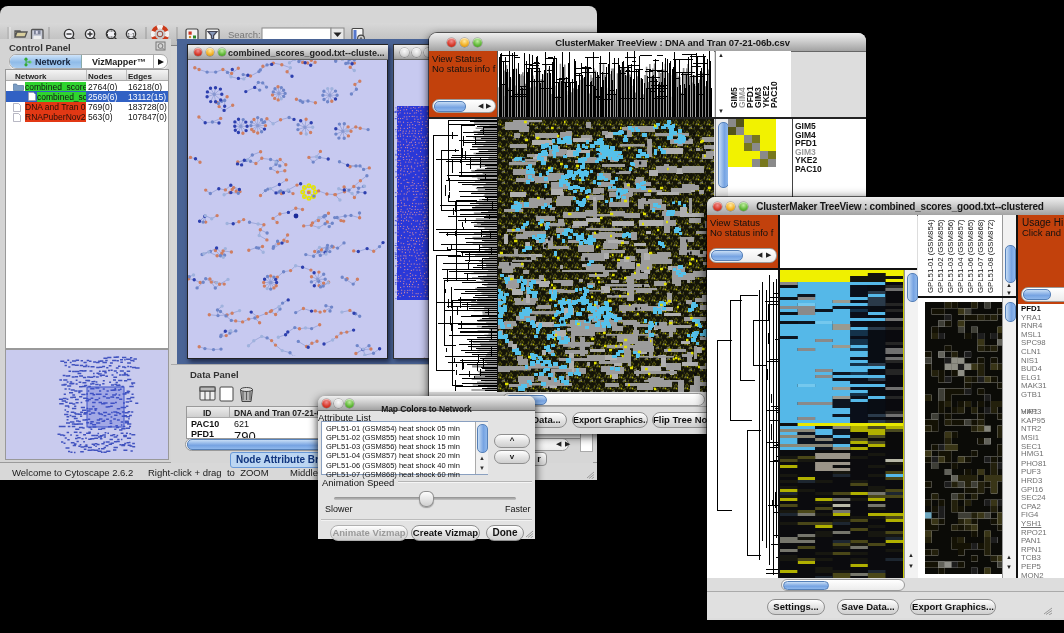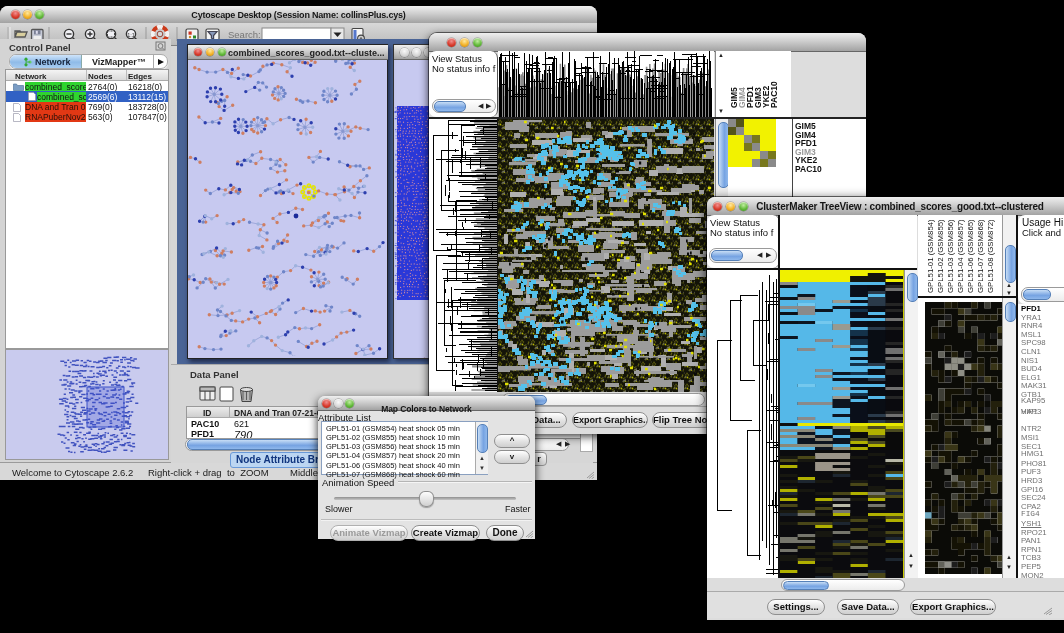--- a/index.html
+++ b/index.html
@@ -5,42 +5,36 @@
 #page{position:relative;width:1064px;height:633px;background:#000;overflow:hidden;
   font-family:"Liberation Sans",sans-serif;-webkit-font-smoothing:antialiased;}
 .abs{position:absolute;}
 .tl{border-radius:50%;position:absolute;width:9px;height:9px;box-shadow:inset 0 1px 1px rgba(255,255,255,.6),0 0 0 .5px rgba(0,0,0,.35);}
 .red{background:radial-gradient(circle at 50% 35%,#f09090 0%,#d93a2b 55%,#a32315 100%);}
 .yel{background:radial-gradient(circle at 50% 35%,#ffe9a0 0%,#f3b228 55%,#c4820a 100%);}
 .grn{background:radial-gradient(circle at 50% 35%,#c0eda0 0%,#62ba3a 55%,#3d8a1d 100%);}
 .pale{background:radial-gradient(circle at 50% 35%,#fafafa 0%,#d5d5d5 60%,#b5b5b5 100%);}
 .titlebar{background:linear-gradient(#efefef 0%,#cecece 45%,#a2a2a2 100%);border-bottom:1px solid #666;}
 .ttxt{font-weight:bold;color:#161616;text-align:center;white-space:nowrap;overflow:hidden;}
-.panel{background:#ffffff;border-radius:7px;}
+.panel{background:#c2410c;}
 .slider{position:absolute;background:linear-gradient(#fff,#ececec);border:1px solid #9a9a9a;border-radius:7px;}
 .pill{position:absolute;background:linear-gradient(#c7ddf5,#76a3e2 60%,#8fb8ec);border:1px solid #5580b8;border-radius:5px;}
 .sarr{position:absolute;font-size:7px;color:#222;line-height:7px;}
 .obtn{position:absolute;background:linear-gradient(#ffffff,#e2e2e2 55%,#cfcfcf);border:1px solid #8f8f8f;border-radius:9px;
   text-align:center;font-weight:bold;color:#111;white-space:nowrap;overflow:hidden;}
 .vthumb{position:absolute;background:linear-gradient(90deg,#c7ddf5,#76a3e2 60%,#8fb8ec);border:1px solid #5580b8;border-radius:5px;}
 .wht{background:#fff;}
 .txt{position:absolute;white-space:nowrap;}
 .gpl{font-size:7.8px;color:#111;transform:rotate(-90deg);transform-origin:0 0;}
 .gene{left:3px;}
 </style></head>
 <body>
 <div id="page">
 
 <div class="abs" style="left:0;top:6;width:597px;height:473px;top:6px;background:#d6d6d6;border-radius:8px 8px 2px 2px;box-shadow:0 2px 8px rgba(0,0,0,.8);">
-  <div class="abs titlebar" style="left:0;top:0;width:597px;height:17px;border-radius:8px 8px 0 0;">
-    <div class="tl red" style="left:11px;top:4px;"></div>
-    <div class="tl yel" style="left:23px;top:4px;"></div>
-    <div class="tl grn" style="left:35px;top:4px;"></div>
-    <div class="ttxt" style="position:absolute;left:60px;right:60px;top:4px;font-size:9px;letter-spacing:-0.2px;">Cytoscape Desktop (Session Name: collinsPlus.cys)</div>
-  </div>
 
   <div class="abs" style="left:0;top:17px;width:597px;height:22px;background:linear-gradient(#d8d8d8,#bbbbbb);border-bottom:1px solid #828282;">
     <svg class="abs" style="left:0;top:0;" width="597" height="22" viewBox="0 0 597 22">
       <g stroke="#555" fill="none" stroke-width="1.3">
         <path d="M15 14 L17 9 H27 L25 14 Z M15 14 V8 H20 L21.5 9.5" fill="#d9cf9e"></path>
         <rect x="31.5" y="6.5" width="11.5" height="11" rx="1" fill="#c8ccd8"></rect>
         <rect x="34" y="7.2" width="6.5" height="4.2" fill="#7a8095" stroke="none"></rect>
         <rect x="35.8" y="7.8" width="2" height="3" fill="#dde" stroke="none"></rect>
         <rect x="33.5" y="13" width="7.5" height="4" fill="#eee" stroke="none"></rect>
       </g>
@@ -244,39 +238,40 @@
   </svg>
   <div class="abs wht" style="left:15px;top:41px;width:395px;height:31px;border:1px solid #999;">
     <div class="abs" style="left:0;top:0;width:395px;height:10px;background:linear-gradient(#ececec,#cfcfcf);border-bottom:1px solid #aaa;font-size:8.5px;font-weight:bold;color:#222;">
       <span class="txt" style="left:16px;top:0.5px;">ID</span>
       <span class="txt" style="left:47px;top:0.5px;">DNA and Tran 07-21-06b.csv heat shock</span>
       <div class="abs" style="left:42px;top:0;width:1px;height:10px;background:#aaa;"></div>
     </div>
     <span class="txt" style="left:4px;top:12px;font-size:9px;font-weight:bold;color:#111;">PAC10</span>
     <span class="txt" style="left:47px;top:12px;font-size:9px;color:#111;">621</span>
     <span class="txt" style="left:4px;top:22px;font-size:9px;font-weight:bold;color:#111;">PFD1</span>
-    <span class="txt" style="left:47px;top:22px;font-size:11px;color:#111;font-style:italic;">790</span>
+    <span class="txt" style="left:47px;top:22px;font-size:13px;color:#111;">790</span>
   </div>
 
   <div class="slider" style="left:14px;top:73px;width:382px;height:11px;"></div>
   <div class="pill" style="left:16px;top:74px;width:332px;height:9px;"></div>
   <span class="sarr" style="left:385px;top:75px;">◀</span>
   <span class="sarr" style="left:394px;top:75px;">▶</span>
   <div class="abs wht" style="left:409px;top:66px;width:11px;height:19px;border:1px solid #aaa;"></div>
   <div class="abs" style="left:59px;top:87px;width:89px;height:14px;background:#bcd6f2;border:1.5px solid #6a9ad8;border-radius:3px;">
     <span class="txt" style="left:5px;top:1px;font-size:10px;font-weight:bold;color:#10357e;">Node Attribute Brows</span>
   </div>
   <div class="obtn" style="left:360px;top:87px;width:14px;height:12px;font-size:9px;line-height:12px;border-radius:4px;">r</div>
 </div>
 
 <div class="abs" style="left:429px;top:33px;width:437px;height:400px;background:#ddd;border-radius:8px 8px 0 0;box-shadow:0 3px 10px rgba(0,0,0,.85),0 0 0 1px rgba(0,0,0,.5);">
   <div class="abs titlebar" style="left:0;top:0;width:437px;height:18px;border-radius:8px 8px 0 0;">
     <div class="tl red" style="left:18px;top:4.5px;"></div>
     <div class="tl yel" style="left:31px;top:4.5px;"></div>
     <div class="tl grn" style="left:44px;top:4.5px;"></div>
+    <div class="ttxt" style="position:absolute;left:60px;right:10px;top:4px;font-size:9.5px;letter-spacing:-0.1px;">ClusterMaker TreeView : DNA and Tran 07-21-06b.csv</div>
   </div>
 
   <div class="abs panel" style="left:0;top:18px;width:68px;height:66px;border-right:1px solid #555;">
     <span class="txt" style="left:3px;top:2px;font-size:9.5px;color:#111;">View Status</span>
     <span class="txt" style="left:3px;top:11.5px;font-size:9.5px;color:#111;">No status info f</span>
     <div class="slider" style="left:3px;top:48px;width:62px;height:12px;"></div>
     <div class="pill" style="left:5px;top:49.5px;width:30px;height:9px;"></div>
     <span class="sarr" style="left:49px;top:50.5px;">◀</span>
     <span class="sarr" style="left:57px;top:50.5px;">▶</span>
   </div>
@@ -1590,34 +1585,34 @@
     <span class="txt gene" style="top:8.6px;">YRA1</span>
     <span class="txt gene" style="top:17.2px;">RNR4</span>
     <span class="txt gene" style="top:25.8px;text-align:center;">MSL1</span>
     <span class="txt gene" style="top:34.4px;">SPC98</span>
     <span class="txt gene" style="top:43px;">CLN1</span>
     <span class="txt gene" style="top:51.6px;">NIS1</span>
     <span class="txt gene" style="top:60.2px;">BUD4</span>
     <span class="txt gene" style="top:68.8px;">ELG1</span>
     <span class="txt gene" style="top:77.4px;">MAK31</span>
     <span class="txt gene" style="top:86px;">GTB1</span>
-    <span class="txt gene" style="top:92px;">KAP95</span>
+    <span class="txt gene" style="top:112px;">KAP95</span>
     <span class="txt gene" style="top:103.2px;">HAP3</span>
     <span class="txt gene" style="top:103px;">VIP1</span>
     <span class="txt gene" style="top:120.4px;">NTR2</span>
     <span class="txt gene" style="top:129px;">MSI1</span>
     <span class="txt gene" style="top:137.6px;">SEC1</span>
     <span class="txt gene" style="top:145px;text-align:right;">HMG1</span>
     <span class="txt gene" style="top:154.8px;">PHO81</span>
     <span class="txt gene" style="top:163.4px;">PUF3</span>
     <span class="txt gene" style="top:172px;">HRD3</span>
     <span class="txt gene" style="top:180.6px;">GPI16</span>
     <span class="txt gene" style="top:189.2px;">SEC24</span>
     <span class="txt gene" style="top:197.8px;">CPA2</span>
-    <span class="txt gene" style="top:206.4px;font-family:Liberation Mono, monospace;">FIG4</span>
+    <span class="txt gene" style="top:206.4px;">FIG4</span>
     <span class="txt gene" style="top:215px;text-decoration:underline;">YSH1</span>
     <span class="txt gene" style="top:223.6px;">RPO21</span>
     <span class="txt gene" style="top:232.2px;">PAN1</span>
     <span class="txt gene" style="top:240.8px;">RPN1</span>
     <span class="txt gene" style="top:249.4px;">TCB3</span>
     <span class="txt gene" style="top:258px;">PEP5</span>
     <span class="txt gene" style="top:266.6px;">MON2</span>
   </div>
 
   <div class="abs" style="left:0;top:381px;width:386px;height:13px;background:#ddd;">

